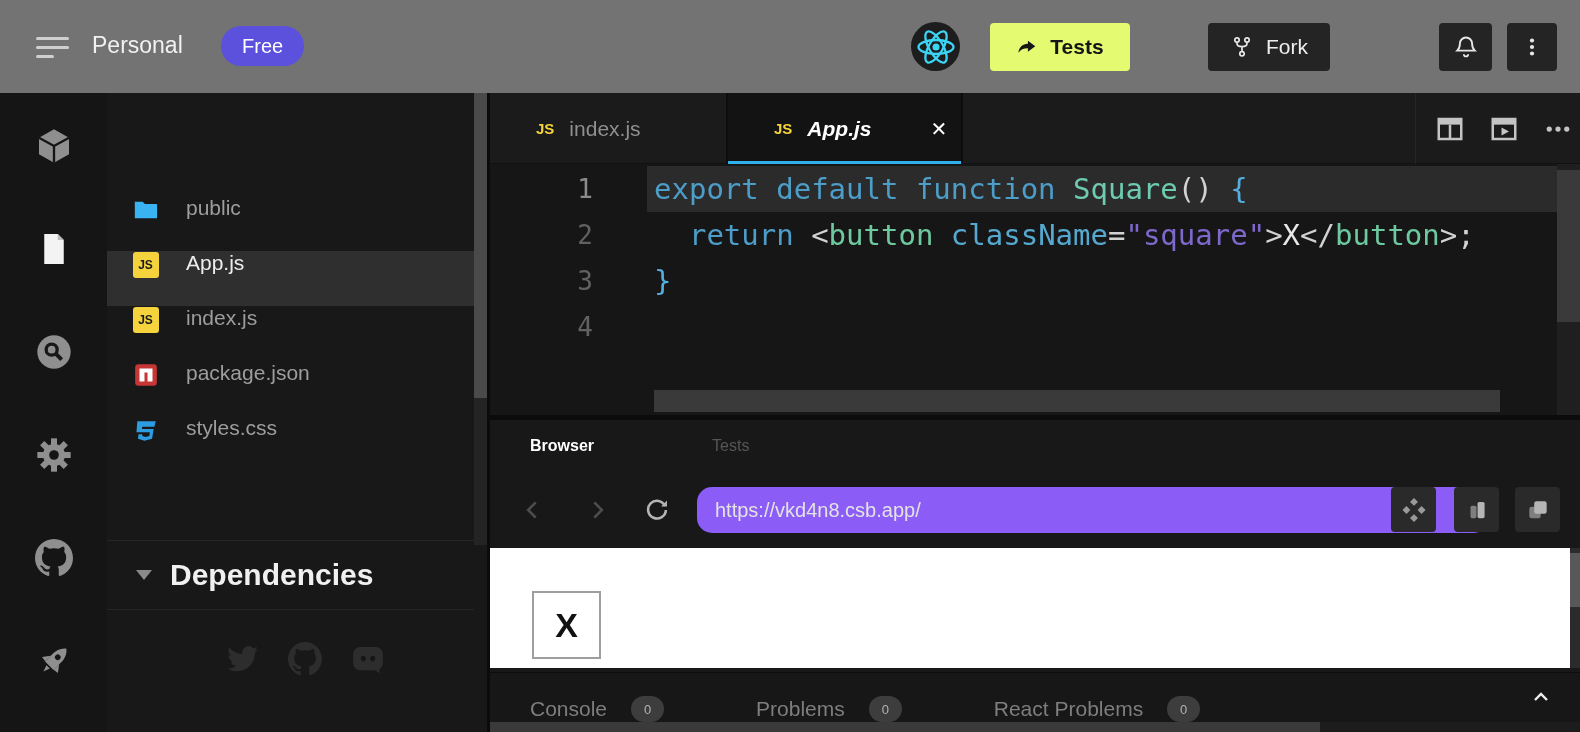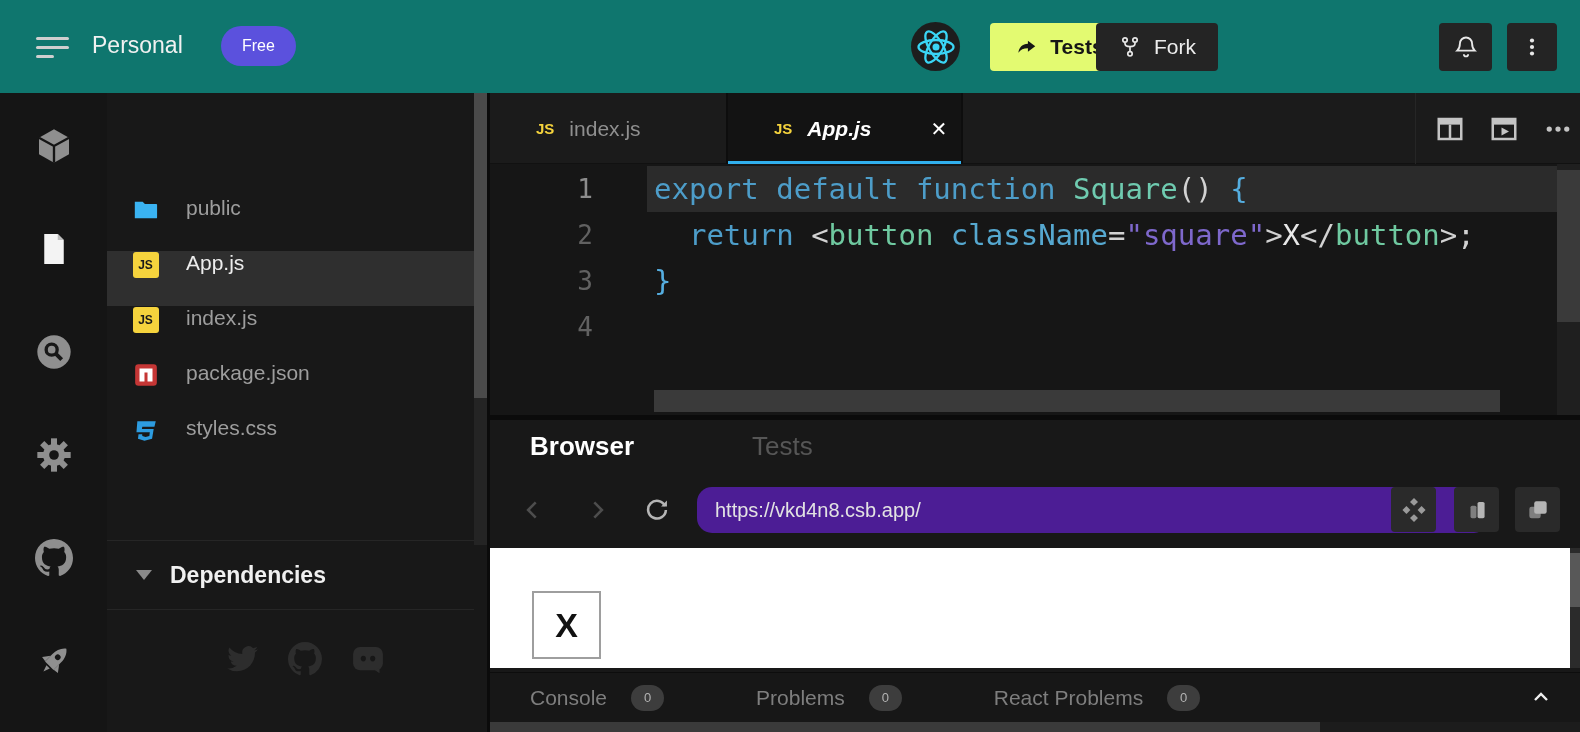--- a/index.html
+++ b/index.html
@@ -1,34 +1,34 @@
 <!DOCTYPE html>
 <html style="--badge: #5b51dd; --share: #e3fa71; --accent: #31b0ee; --js_yellow: #f5d33d; --folder_blue: #3ab3f2; --npm_red: #c53635; --css_blue: #2d9ce0; --code_kw: #4d9dc9; --code_fn: #6fcbb0; --code_tag: #6fc9a0; --code_attr: #56a8d0; --code_str: #7e68cc; --code_pn: #d2d2d2; --code_txt: #e8e8e8; --code_brace: #55aee0;"><head>
 <meta charset="utf-8">
 <style>
   *{margin:0;padding:0;box-sizing:border-box}
   html,body{background:#000}
   #app{position:relative;width:1580px;height:732px;background:#151515;overflow:hidden;
        font-family:"Liberation Sans",sans-serif;color:#eee}
 
   
-  .topbar{position:absolute;left:0;top:0;width:1580px;height:93px;background:#0f766e}
+  .topbar{position:absolute;left:0;top:0;width:1580px;height:93px;background:#737373}
   .hamburger{position:absolute;left:36px;top:33px;width:38px;height:28px;display:flex;
              flex-direction:column;justify-content:center;gap:6px;cursor:pointer}
   .hamburger span{display:block;height:3px;border-radius:2px;background:#cfcfcf}
   .hamburger .l1{width:33px}.hamburger .l2{width:33px}.hamburger .l3{width:18px}
   .workspace{position:absolute;left:92px;top:32px;font-size:23px;color:#f1f1f1}
   .free{position:absolute;left:221px;top:26px;height:40px;padding:0 21px;border-radius:21px;
-        background:var(--badge,#5b51dd);color:#fff;font-size:16px;display:flex;align-items:center}
+        background:var(--badge,#5b51dd);color:#fff;font-size:20px;display:flex;align-items:center}
   .reactlogo{position:absolute;left:911px;top:22px;width:49px;height:49px;border-radius:50%;
              background:#1d1d1d;display:flex;align-items:center;justify-content:center}
   .btn{position:absolute;top:23px;height:48px;border-radius:4px;display:flex;align-items:center;
        justify-content:center;gap:12px;font-size:21px;color:#ededed;background:#242424;cursor:pointer}
   .btn.share{left:990px;width:140px;background:var(--share,#e3fa71);color:#161616;font-weight:600}
-  .btn.fork{left:1096px;width:122px}
+  .btn.fork{left:1208px;width:122px}
   .btn.create{left:1283px;width:141px}
   .btn.bell{left:1439px;width:53px}
   .btn.kebab{left:1507px;width:50px}
 
   
   .rail{position:absolute;left:0;top:93px;width:107px;height:639px;background:#151515}
   .ricon{position:absolute;left:33px;width:42px;height:42px;display:flex;align-items:center;
          justify-content:center;cursor:pointer}
 
   
@@ -44,21 +44,21 @@
   .filelist{position:absolute;left:0;top:103px;width:367px}
   .frow{height:55px;display:flex;align-items:flex-start;padding-left:25px;gap:27px;font-size:21px;
         color:#9d9d9d;cursor:pointer}
   .frow.sel{background:#2f2f2f;color:#ededed}
   .ficon{width:27px;height:27px;flex:none;display:flex;align-items:center;justify-content:center}
   .jsbox{width:26px;height:26px;border-radius:3px;background:var(--js_yellow,#f5d33d);color:#1a1a1a;
          font-size:12px;font-weight:700;display:flex;align-items:center;justify-content:center}
   .deps{position:absolute;left:0;top:447px;width:367px;height:70px;border-top:1px solid #262626;
         border-bottom:1px solid #262626;display:flex;align-items:center;cursor:pointer}
   .deps .caret{margin-left:29px}
-  .deps-title{margin-left:18px;font-size:23px;font-weight:600;color:#f0f0f0}
+  .deps-title{margin-left:18px;font-size:30px;font-weight:600;color:#f0f0f0}
   .social{position:absolute;left:118px;top:549px;display:flex;gap:29px}
   .sicon{width:34px;height:34px;cursor:pointer}
   .exp-scroll{position:absolute;left:367px;top:0;width:13px;height:452px;background:#242424}
   .exp-thumb{position:absolute;left:367px;top:0;width:13px;height:305px;background:#4a4a4a}
 
   
   .editor{position:absolute;left:487px;top:93px;width:1093px;height:322px;background:#161616;
           border-left:3px solid #0b0b0b}
   .tabbar{position:absolute;left:0;top:0;right:0;height:71px;background:#1b1b1b;
           border-bottom:1px solid #111}
@@ -88,40 +88,40 @@
   .hscroll{position:absolute;left:164px;top:297px;width:846px;height:22px;background:#3a3a3a}
   .vtrack{position:absolute;right:0;top:71px;width:23px;bottom:0;background:#1f1f1f}
   .vthumb{position:absolute;right:0;top:77px;width:23px;height:152px;background:#3a3a3a}
   .divider-h{position:absolute;left:487px;top:415px;width:1093px;height:5px;background:#0b0b0b}
 
   
   .browser{position:absolute;left:487px;top:420px;width:1093px;height:312px;background:#181818;
            border-left:3px solid #0b0b0b}
   .btabs{position:absolute;left:0;top:0;right:0;height:52px;display:flex;align-items:center;
          padding-left:40px}
-  .btab{font-size:26px;color:#565656;margin-right:118px;cursor:pointer}
+  .btab{font-size:16px;color:#565656;margin-right:118px;cursor:pointer}
   .btab.active{color:#fff;font-weight:700}
   .bnav{position:absolute;left:0;top:52px;right:0;height:76px}
   .navbtn{position:absolute;top:23px;width:30px;height:30px;display:flex;align-items:center;
           justify-content:center;cursor:pointer}
   .nb-back{left:28px}.nb-fwd{left:92px}.nb-refresh{left:152px}
-  .urlbar{position:absolute;left:207px;top:15px;width:792px;height:46px;background:#4c1d95;
+  .urlbar{position:absolute;left:207px;top:15px;width:792px;height:46px;background:#8b5cf6;
           border-radius:15px;border:none;outline:none;color:#e3e3e3;font-size:20px;padding:0 18px;
           font-family:"Liberation Sans",sans-serif}
   .pbtn{position:absolute;top:15px;width:45px;height:45px;background:#2a2a2a;border-radius:4px;
         display:flex;align-items:center;justify-content:center;cursor:pointer}
   .pb1{left:901px}.pb2{left:964px}.pb3{left:1025px}
   .preview{position:absolute;left:0;top:128px;width:1080px;height:120px;background:#fff}
   .sq-btn{position:absolute;left:42px;top:43px;width:69px;height:68px;background:#fff;
           border:2px solid #9e9e9e;font-size:34px;font-weight:700;color:#111;display:flex;
           align-items:center;justify-content:center;cursor:pointer}
   .pv-track{position:absolute;left:1080px;top:128px;width:10px;height:120px;background:#2b2b2b}
   .pv-thumb{position:absolute;left:1080px;top:133px;width:10px;height:54px;background:#585858}
   .consolebar{position:absolute;left:0;top:252px;right:0;height:50px;background:#171717;
-              border-top:1px solid #0d0d0d;display:flex;align-items:center;padding-left:40px}
+              border-top:1px solid #0d0d0d;display:flex;align-items:flex-end;padding-left:40px}
   .citem{display:flex;align-items:center;gap:24px;margin-right:92px;cursor:pointer}
   .clabel{font-size:21px;color:#7e7e7e}
   .cbadge{min-width:33px;height:26px;padding:0 6px;border-radius:13px;background:#3d3d3d;
           color:#b3b3b3;font-size:13px;display:flex;align-items:center;justify-content:center}
   .chevup{position:absolute;right:24px;top:262px;width:30px;height:30px;display:flex;
           align-items:center;justify-content:center;cursor:pointer}
   .bscroll-track{position:absolute;left:0;bottom:0;right:0;height:10px;background:#1c1c1c}
   .bscroll-thumb{position:absolute;left:0;bottom:0;width:830px;height:10px;background:#3a3a3a}
 </style>
 </head>

